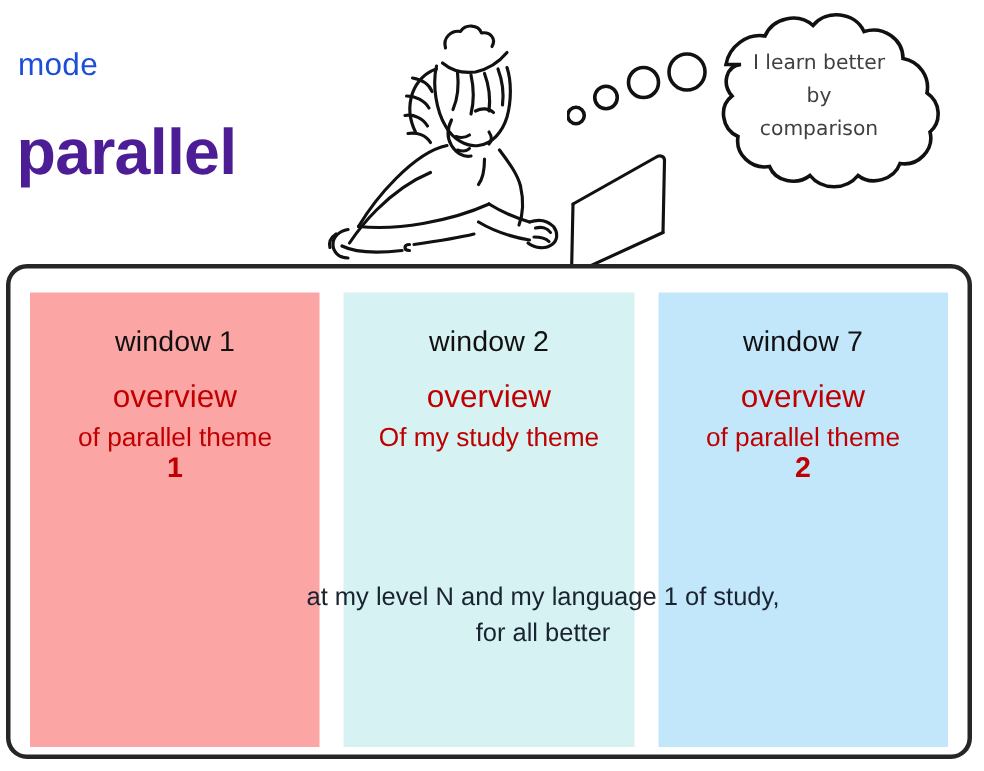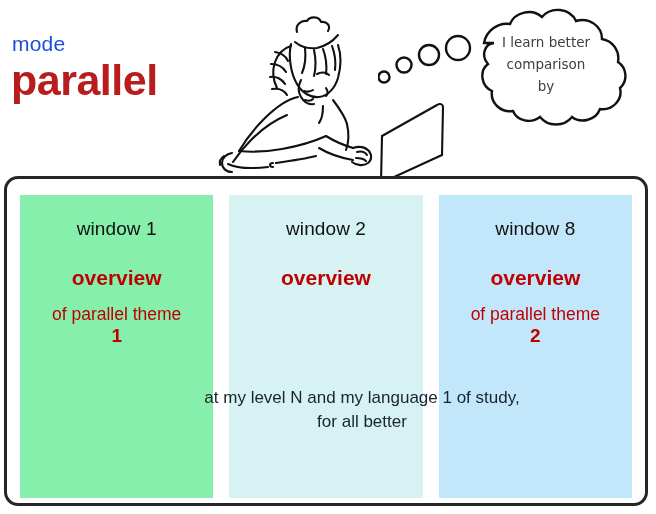--- a/index.html
+++ b/index.html
@@ -27,24 +27,24 @@
     position: absolute;
     left: 12px; top: 33px;
     font-size: 21px;
     font-weight: 400;
     color: #1d4ed8;
     letter-spacing: 0.2px;
     line-height: 1;
   }
   #mode-name {
     position: absolute;
-    left: 11px; top: 56px;
+    left: 11px; top: 78px;
     font-size: 43px;
     font-weight: 700;
-    color: #b91c1c;
+    color: #4c1d95;
     letter-spacing: -0.5px;
     line-height: 1.15;
   }
 
   
   #illustration {
     position: absolute;
     left: 205px; top: -4px;
     width: 250px; height: 182px;
   }
@@ -87,40 +87,40 @@
     display: flex;
     gap: 16px;
   }
   .window-col {
     flex: 1 1 0;
     position: relative;
     padding-top: 24px;
     box-sizing: border-box;
     text-align: center;
   }
-  .window-col.w1 { background: #86efac; }
+  .window-col.w1 { background: #fca5a5; }
   .window-col.w2 { background: #d6f2f2; }
   .window-col.w3 { background: #c3e7fa; }
 
   .window-title {
     font-size: 19px;
     color: #111111;
     font-weight: 400;
     line-height: 1.1;
     letter-spacing: 0.1px;
   }
   .window-overview {
-    margin-top: 26px;
+    margin-top: 13px;
     font-size: 21px;
-    font-weight: 700;
+    font-weight: 400;
     color: #c00000;
     line-height: 1.1;
   }
   .window-desc {
-    margin-top: 14px;
+    margin-top: 4px;
     font-size: 17.5px;
     color: #c00000;
     line-height: 1.28;
     padding: 0 4px;
   }
   .window-desc .num {
     font-weight: 700;
     display: block;
     font-size: 19px;
     line-height: 1.2;
@@ -223,22 +223,22 @@
                c3 12-8 23-20 21
                c-4 11-19 15-28 8
                c-8 10-24 10-32 0
                c-9 7-23 4-27-6
                c-12 2-23-8-21-20
                c-11-5-13-20-4-27
                c-7-8-4-20 6-21 Z"></path>
     </svg>
     <div id="bubble-text">
       <div>I learn better</div>
+      <div>by</div>
       <div>comparison</div>
-      <div>by</div>
     </div>
   </div>
 
 </div>
 
 <div id="panel">
 
   <div id="windows-row">
 
     <div class="window-col w1">
@@ -246,24 +246,28 @@
       <div class="window-overview">overview</div>
       <div class="window-desc">
         <span>of parallel theme</span>
         <span class="num">1</span>
       </div>
     </div>
 
     <div class="window-col w2">
       <div class="window-title">window 2</div>
       <div class="window-overview">overview</div>
+      <div class="window-desc">
+        <span>Of my study theme</span>
+        <span class="num"></span>
+      </div>
     </div>
 
     <div class="window-col w3">
-      <div class="window-title">window 8</div>
+      <div class="window-title">window 7</div>
       <div class="window-overview">overview</div>
       <div class="window-desc">
         <span>of parallel theme</span>
         <span class="num">2</span>
       </div>
     </div>
 
   </div>
 
   <div id="bottom-caption">

